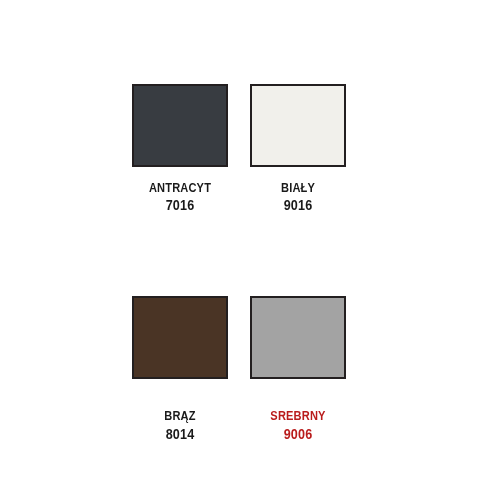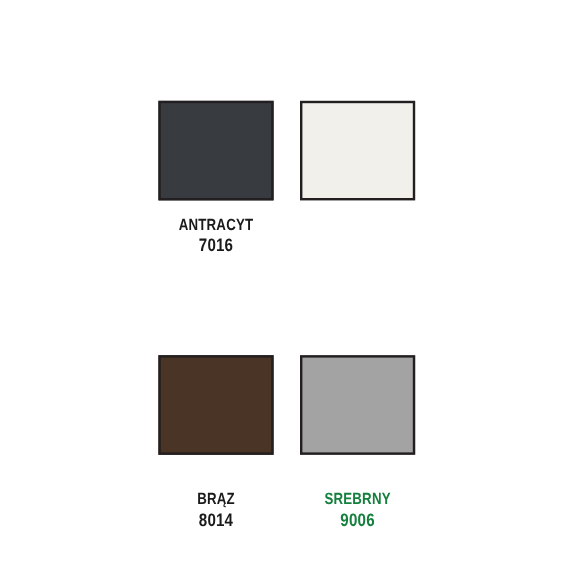--- a/index.html
+++ b/index.html
@@ -93,32 +93,36 @@
     <div class="swatch-cell row-top">
       <div class="swatch-chip" style="background: rgb(56, 60, 65); border-color: rgb(35, 31, 32);"></div>
       <div class="swatch-caption" style="color: rgb(26, 26, 26);">
         <span class="swatch-name">ANTRACYT</span>
         <span class="swatch-code">7016</span>
       </div>
     </div>
 
     <div class="swatch-cell row-top">
       <div class="swatch-chip" style="background: rgb(241, 240, 235); border-color: rgb(35, 31, 32);"></div>
+      <div class="swatch-caption" style="color: rgb(26, 26, 26);">
+        <span class="swatch-name">BIAŁY</span>
+        <span class="swatch-code">9016</span>
+      </div>
     </div>
 
     <div class="swatch-cell row-bottom">
       <div class="swatch-chip" style="background: rgb(74, 52, 37); border-color: rgb(35, 31, 32);"></div>
       <div class="swatch-caption" style="color: rgb(26, 26, 26);">
         <span class="swatch-name">BRĄZ</span>
         <span class="swatch-code">8014</span>
       </div>
     </div>
 
     <div class="swatch-cell row-bottom">
       <div class="swatch-chip" style="background: rgb(163, 163, 163); border-color: rgb(35, 31, 32);"></div>
-      <div class="swatch-caption" style="color: #15803d;">
+      <div class="swatch-caption" style="color: #b91c1c;">
         <span class="swatch-name">SREBRNY</span>
         <span class="swatch-code">9006</span>
       </div>
     </div>
 
   </div>
 </div>
 
 </body></html>

